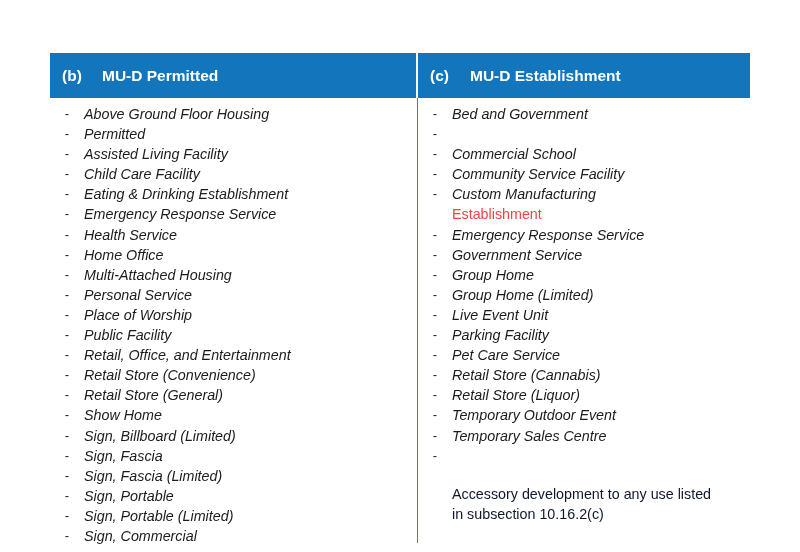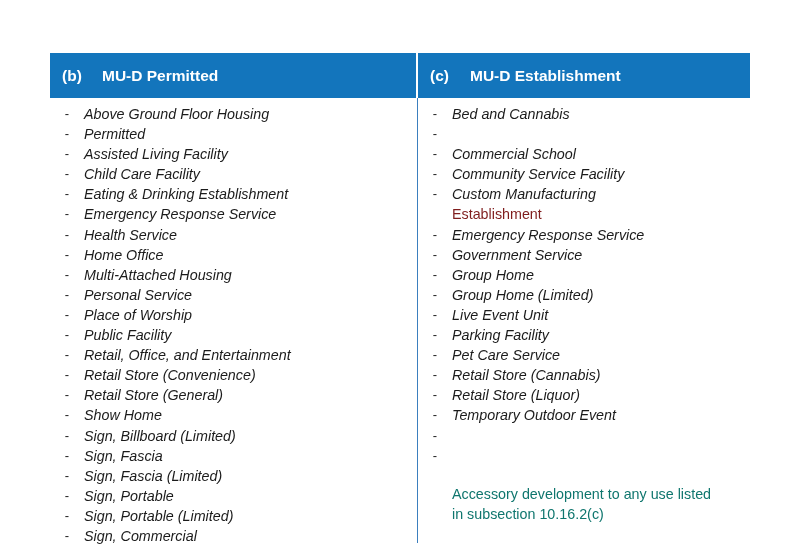--- a/index.html
+++ b/index.html
@@ -100,29 +100,29 @@
   }
   .item-text {
     flex: 1;
     padding-right: 8px;
     font-style: italic;
   }
   .cont {
     display: block;
     padding-left: 34px;
     font-size: 14.3px;
-    color: #7f1d1d;
+    color: #ef4444;
     line-height: 20.1px;
   }
   .note {
     margin: 18px 0 0 0;
     padding: 0 14px 0 34px;
     font-size: 14.3px;
     line-height: 20.1px;
-    color: #0f766e;
+    color: #0f172a;
   }
   .note-line { display: block; }
 </style>
 </head>
 <body>
 
 <div class="page">
   <div class="table-wrap">
 
     <div class="header-row">
@@ -228,21 +228,21 @@
               <span class="dash">-</span>
               <span class="item-text">Sign, Commercial</span>
             </li>
         </ul>
       </div>
 
       <div class="body-cell right">
         <ul class="list">
           <li>
               <span class="dash">-</span>
-              <span class="item-text">Bed and Cannabis</span>
+              <span class="item-text">Bed and Government</span>
             </li>
           <li>
               <span class="dash">-</span>
             </li>
           <li>
               <span class="dash">-</span>
               <span class="item-text">Commercial School</span>
             </li>
           <li>
               <span class="dash">-</span>
@@ -290,20 +290,21 @@
           <li>
               <span class="dash">-</span>
               <span class="item-text">Retail Store (Liquor)</span>
             </li>
           <li>
               <span class="dash">-</span>
               <span class="item-text">Temporary Outdoor Event</span>
             </li>
           <li>
               <span class="dash">-</span>
+              <span class="item-text">Temporary Sales Centre</span>
             </li>
           <li>
               <span class="dash">-</span>
             </li>
         </ul>
         <p class="note">
           <span class="note-line">Accessory development to any use listed</span>
           <span class="note-line">in subsection 10.16.2(c)</span>
         </p>
       </div>

